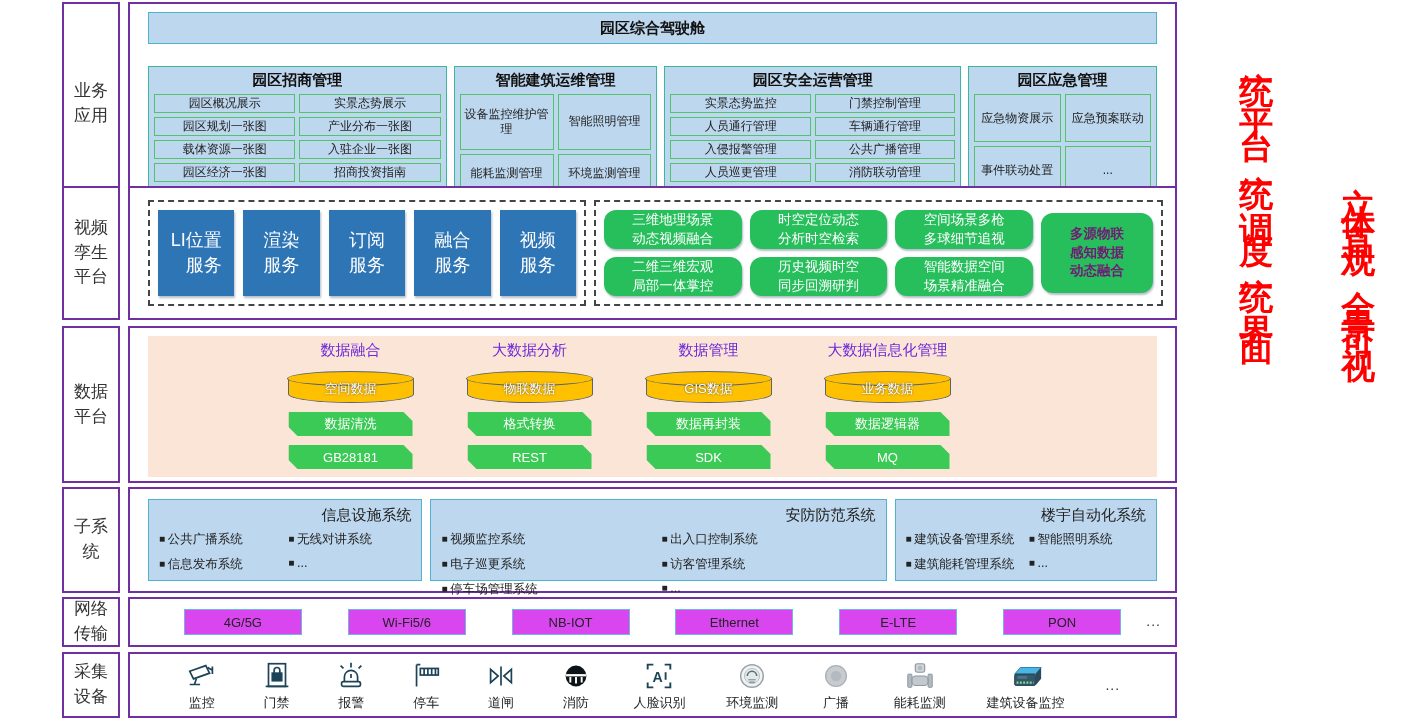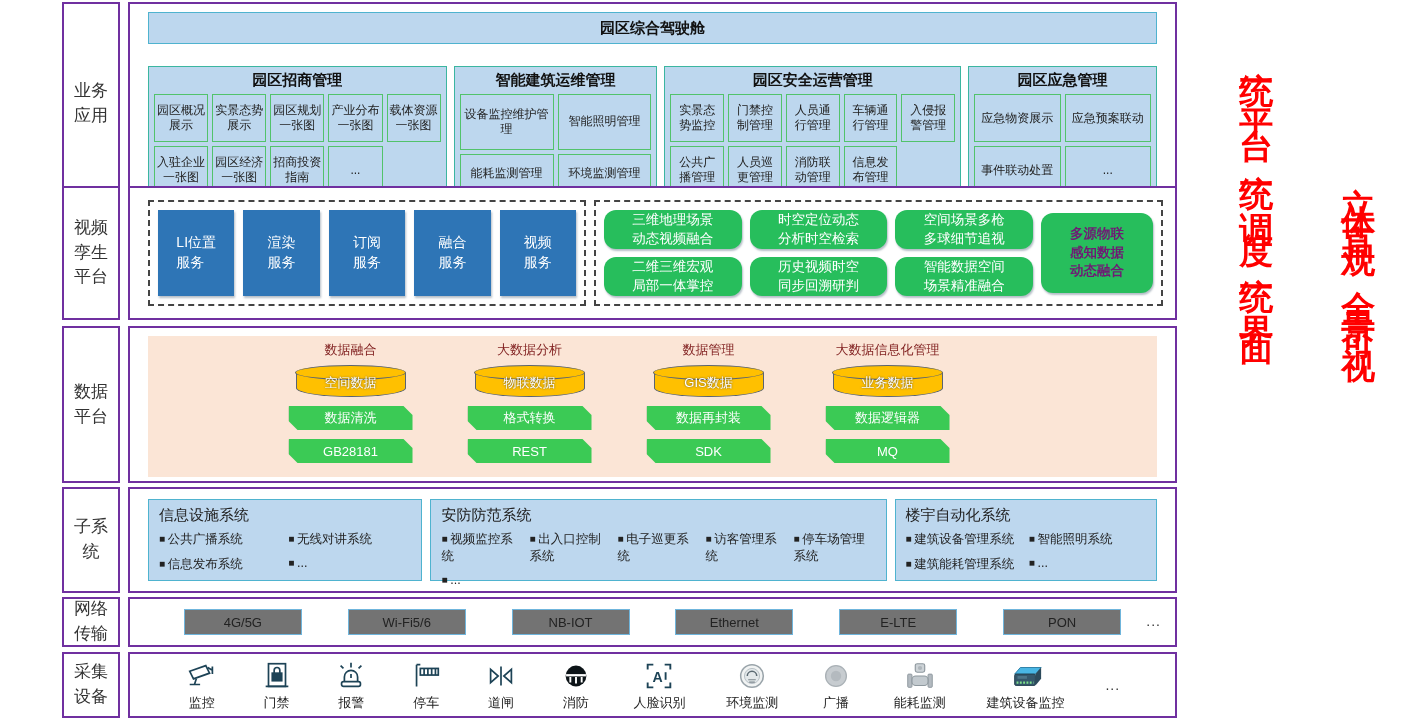--- a/index.html
+++ b/index.html
@@ -21,75 +21,75 @@
   
   .cockpit{position:absolute;left:18px;right:18px;top:8px;height:32px;background:#BDD7EE;
        border:1.5px solid #4FB3CF;display:flex;align-items:center;justify-content:center;
        font-weight:bold;font-size:15px;color:#111;box-sizing:border-box;}
   .sections{position:absolute;left:18px;right:18px;top:46px;bottom:7px;display:flex;gap:7px;}
   .section{background:#BDD7EE;border:1.5px solid #3BB6A0;box-sizing:border-box;
        display:flex;flex-direction:column;padding:2px 5px 2px;margin-top:16px;}
   .sec-1{flex:0 0 29.6%;} .sec-2{flex:0 0 20.2%;} .sec-3{flex:0 0 29.4%;} .sec-4{flex:1;}
   .sec-title{font-weight:bold;font-size:15px;text-align:center;color:#111;padding:2px 0 4px;}
   .sec-items{display:grid;gap:4px;flex:1;}
-  .cols-2{grid-template-columns:repeat(2,1fr);} .cols-3{grid-template-columns:repeat(5,1fr);}
+  .cols-2{grid-template-columns:repeat(2,1fr);} .cols-3{grid-template-columns:repeat(2,1fr);}
   .chip{background:#BDD7EE;border:1px solid #52C36B;display:flex;align-items:center;justify-content:center;
        text-align:center;font-size:12px;color:#222;padding:1px 2px;line-height:1.25;box-sizing:border-box;}
 
   
   .dashbox{position:absolute;border:2px dashed #444;box-sizing:border-box;display:flex;
        align-items:center;padding:8px;gap:9px;}
   .db-services{left:18px;top:12px;width:438px;bottom:12px;}
   .db-caps{left:464px;top:12px;right:12px;bottom:12px;gap:8px;}
   .svc{flex:1;height:100%;background:#2E75B6;color:#fff;display:flex;align-items:center;
-       justify-content:center;text-align:left;font-size:14px;line-height:1.4;
+       justify-content:center;text-align:right;font-size:18px;line-height:1.4;
        box-shadow:1px 2px 2px rgba(90,110,130,.45);}
   .capgrid{flex:1;display:grid;grid-template-columns:repeat(3,1fr);gap:8px;height:100%;}
   .cap{background:#27BE5C;color:#fff;border-radius:12px;display:flex;align-items:center;
        justify-content:center;text-align:center;font-size:13.5px;line-height:1.35;
        box-shadow:1px 2px 2px rgba(90,110,130,.45);}
   .cap-tall{flex:0 0 112px;height:92%;background:#27BE5C;color:#701a75;border-radius:12px;
        display:flex;align-items:center;justify-content:center;text-align:center;
        font-size:13.5px;line-height:1.4;box-shadow:1px 2px 2px rgba(90,110,130,.45);font-weight:bold;}
 
   
   .peach{position:absolute;left:18px;top:8px;right:18px;height:141px;background:#FBE5D6;}
   .ring{position:absolute;left:8px;top:22px;width:100px;height:100px;border-radius:50%;
        background:#fff;border:9px solid #2FBE5A;box-sizing:border-box;
        box-shadow:0 0 0 1.5px #44546A, inset 0 0 0 1.5px #44546A;
        display:flex;align-items:center;justify-content:center;text-align:center;
        font-size:13.5px;color:#222;line-height:1.35;}
   .dp-cols{position:absolute;left:122px;right:10px;top:5px;bottom:8px;display:grid;
        grid-template-columns:repeat(5,1fr);gap:18px;}
   .dp-col{display:flex;flex-direction:column;align-items:center;}
-  .dp-head{font-size:13px;color:#7f1d1d;height:20px;}
-  .cyl{position:relative;width:110px;height:24px;background:#FFC000;margin-top:12px;
+  .dp-head{font-size:15px;color:#6d28d9;height:20px;}
+  .cyl{position:relative;width:126px;height:24px;background:#FFC000;margin-top:18px;
        border:1.5px solid #5a6472;border-top:none;border-radius:0 0 55% 55%/0 0 10px 10px;box-sizing:border-box;}
   .cyl::before{content:"";position:absolute;left:-1.5px;right:-1.5px;top:-8px;height:15px;
        background:#FFC000;border:1.5px solid #5a6472;border-radius:50%;box-sizing:border-box;}
   .cyl span{position:relative;z-index:1;display:block;text-align:center;color:#fff;font-size:13px;
        line-height:20px;text-shadow:0 0 2px rgba(60,60,60,.9);}
   .banner{width:124px;height:24px;margin-top:9px;background:#3BCA55;color:#fff;
        clip-path:polygon(0 0,calc(100% - 9px) 0,100% 9px,100% 100%,9px 100%,0 calc(100% - 9px));
        display:flex;align-items:center;justify-content:center;font-size:13px;
        filter:drop-shadow(0 0 1px #1e8c3a) drop-shadow(1.5px 2px 0 rgba(110,130,150,.55));}
 
   
   .groups{position:absolute;left:18px;right:18px;top:10px;bottom:10px;display:flex;gap:8px;}
   .group{background:#BDD7EE;border:1.5px solid #4FB3CF;box-sizing:border-box;padding:4px 10px;
        display:flex;flex-direction:column;}
   .grp-1{flex:0 0 27.2%;} .grp-2{flex:0 0 45.2%;} .grp-3{flex:1;}
-  .grp-title{text-align:left;font-size:15px;color:#222;padding:2px 0 6px;}
+  .grp-title{text-align:right;font-size:15px;color:#222;padding:2px 0 6px;}
   .grp-items{display:grid;gap:8px 6px;align-content:start;}
   .bullet{font-size:12.5px;color:#222;text-align:left;}
   .bullet::before{content:"■ ";font-size:10px;position:relative;top:-1px;}
 
   
   .net{position:absolute;inset:0;display:flex;align-items:center;justify-content:space-evenly;padding:0 8px;}
-  .netbox{width:118px;height:26px;background:#737373;border:1px solid #6FB5DC;box-sizing:border-box;
+  .netbox{width:118px;height:26px;background:#d946ef;border:1px solid #6FB5DC;box-sizing:border-box;
        display:flex;align-items:center;justify-content:center;font-size:13px;color:#222;}
   .more{font-size:14px;color:#333;letter-spacing:1px;}
 
   
   .devs{position:absolute;inset:0;display:flex;align-items:center;justify-content:space-evenly;padding:0 14px;}
   .dev{display:flex;flex-direction:column;align-items:center;gap:1px;}
   .dev .ic{height:34px;display:flex;align-items:flex-end;justify-content:center;}
   .dev .cap-label{font-size:13px;color:#222;}
 
   

